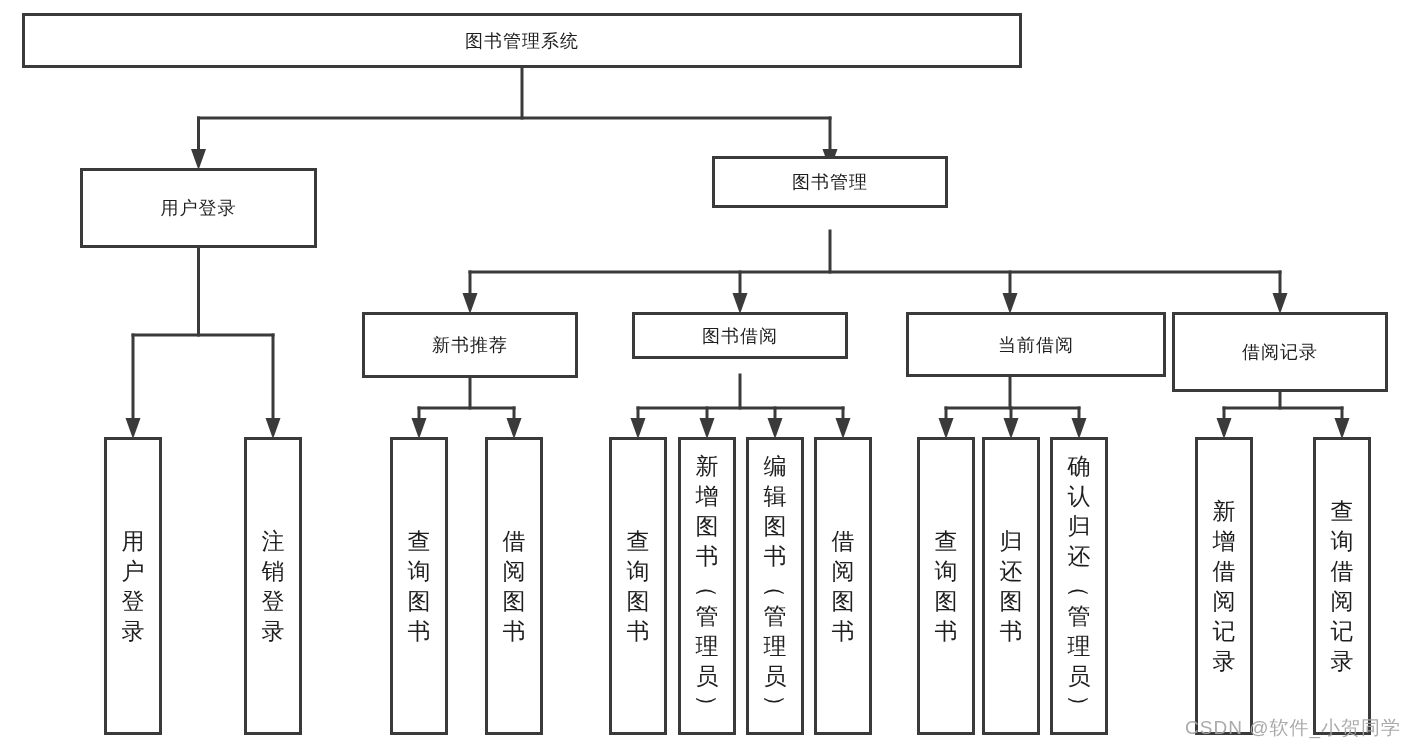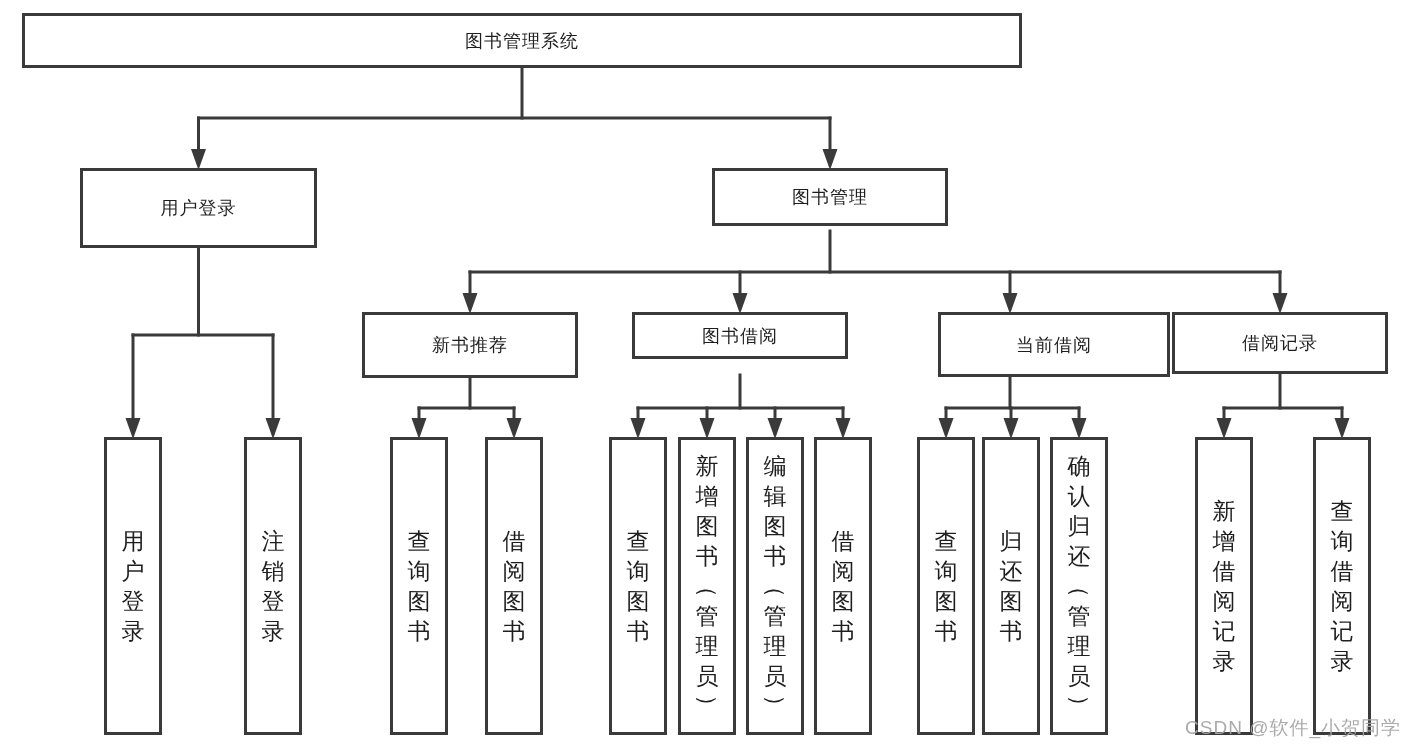--- a/index.html
+++ b/index.html
@@ -136,33 +136,33 @@
       <line x1="1342" y1="408" x2="1342" y2="421" class="edge"></line>
       <polygon points="1334.5,418 1349.5,418 1342,439" class="arrowhead"></polygon>
     </svg>
   <div class="watermark">CSDN @软件_小贺同学</div>
 <div class="node node-horizontal" style="left: 22px; top: 13px; width: 1000px; height: 55px;">
       <div class="node-label">图书管理系统</div>
     </div>
     <div class="node node-horizontal" style="left: 80px; top: 168px; width: 237px; height: 80px;">
       <div class="node-label">用户登录</div>
     </div>
-    <div class="node node-horizontal" style="left: 712px; top: 168px; width: 236px; height: 58px;">
+    <div class="node node-horizontal" style="left: 712px; top: 156px; width: 236px; height: 52px;">
       <div class="node-label">图书管理</div>
     </div>
     <div class="node node-horizontal" style="left: 362px; top: 312px; width: 216px; height: 66px;">
       <div class="node-label">新书推荐</div>
     </div>
     <div class="node node-horizontal" style="left: 632px; top: 312px; width: 216px; height: 47px;">
       <div class="node-label">图书借阅</div>
     </div>
-    <div class="node node-horizontal" style="left: 938px; top: 312px; width: 232px; height: 65px; text-align: center;">
+    <div class="node node-horizontal" style="left: 906px; top: 312px; width: 260px; height: 65px; text-align: center;">
       <div class="node-label">当前借阅</div>
     </div>
-    <div class="node node-horizontal" style="left: 1172px; top: 312px; width: 216px; height: 62px;">
+    <div class="node node-horizontal" style="left: 1172px; top: 312px; width: 216px; height: 80px;">
       <div class="node-label">借阅记录</div>
     </div>
     <div class="node node-vertical" style="left: 104px; top: 437px; width: 58px; height: 298px;">
       <div class="node-label">
         <span class="vchar">用</span>
         <span class="vchar">户</span>
         <span class="vchar">登</span>
         <span class="vchar">录</span>
       </div>
     </div>

